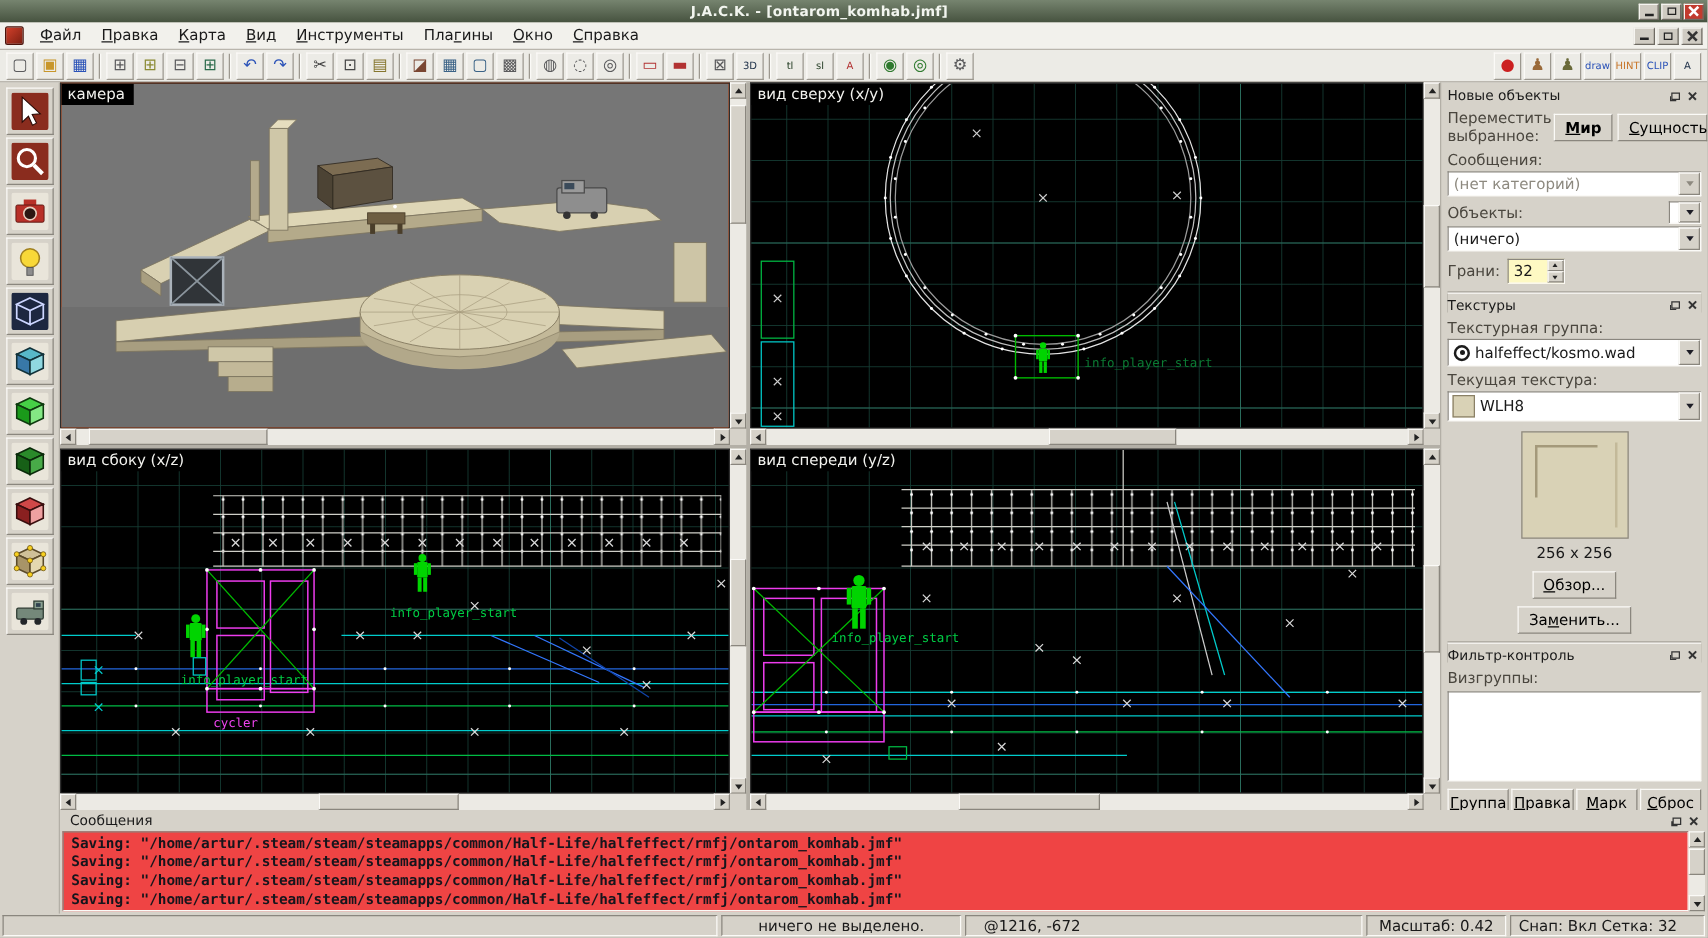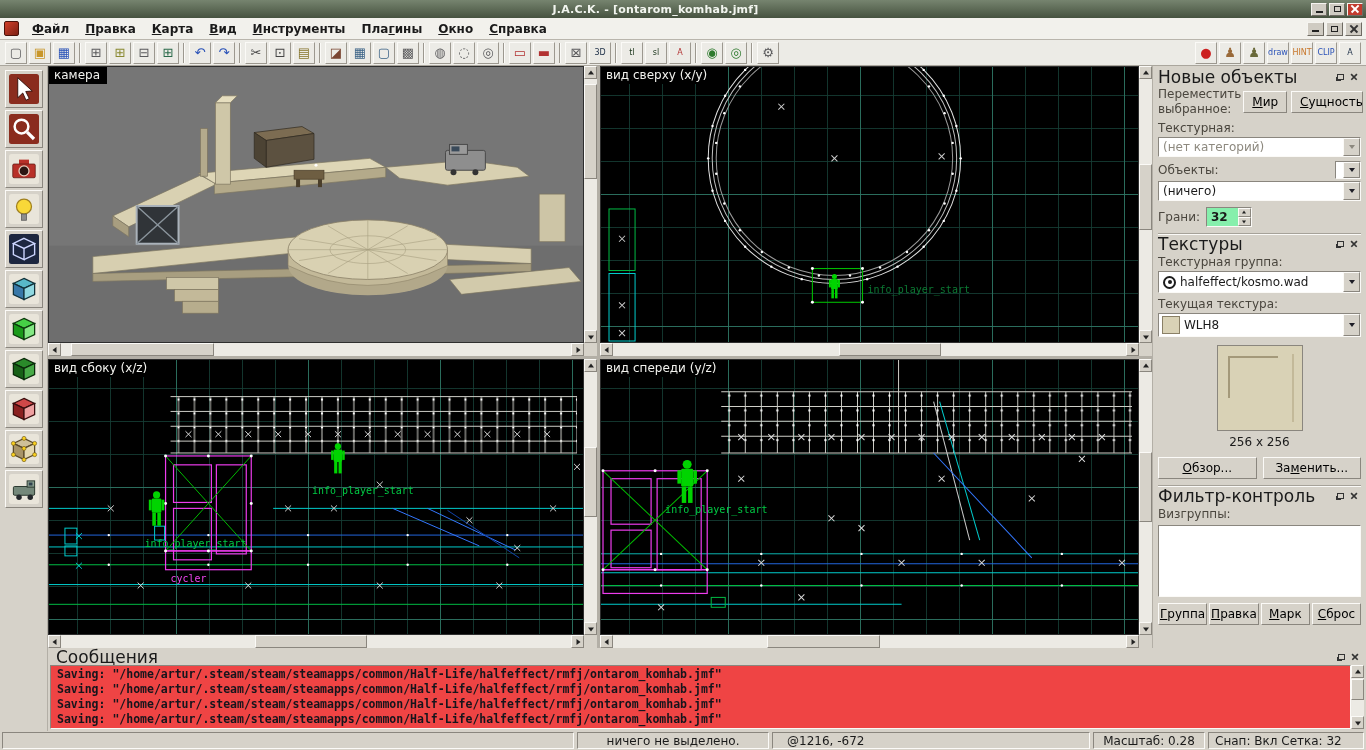--- a/index.html
+++ b/index.html
@@ -17,21 +17,21 @@
   .g-max{width:7px;height:6px;border:1px solid #222;}
   .g-x{position:relative;width:8px;height:8px;}
   .g-x::before,.g-x::after{content:"";position:absolute;left:-1px;top:3.4px;width:10px;height:1.6px;background:#fff;}
   .g-x::before{transform:rotate(45deg);}.g-x::after{transform:rotate(-45deg);}
   .g-x.dark::before,.g-x.dark::after{background:#333;}
   .g-dock{width:7px;height:6px;border:1px solid #333;box-shadow:-2px 2px 0 -1px #333;}
 
   
   #menubar{position:absolute;left:0;top:18px;width:1366px;height:22px;background:#f2f1ec;border-bottom:1px solid #b9b5ac;display:flex;align-items:center;}
   .app-icon{width:15px;height:15px;margin:0 5px 0 4px;background:linear-gradient(135deg,#d2402a,#7c1f12);border:1px solid #4a120a;border-radius:2px;}
-  #menu-items{display:flex;height:100%;align-items:flex-end;font-weight:bold;}
+  #menu-items{display:flex;height:100%;align-items:flex-start;}
   .menu-item{padding:3px 8px;cursor:default;}
   .menu-item u{text-decoration:underline;}
   .mdi-btns{margin-left:auto;display:flex;gap:2px;padding-right:4px;}
   .mdi-btns .wbtn{width:17px;height:14px;}
 
   
   #toolbar{position:absolute;left:0;top:40px;width:1366px;height:26px;background:var(--face2);border-bottom:1px solid #aaa69d;}
   #toolbar-items{display:flex;align-items:center;height:100%;padding:0 4px;}
   .tb-btn{width:22px;height:22px;background:var(--face2);border:1px solid;border-color:#fbfaf7 #9c988f #9c988f #fbfaf7;display:flex;align-items:center;justify-content:center;margin:0 1px;padding:0;cursor:default;}
   .tb-glyph{font-size:13px;line-height:1;font-family:"DejaVu Sans",sans-serif;}
@@ -72,55 +72,55 @@
   .sb-right::after{border-left:4px solid #222;margin-left:2px;}
   .sb-track{flex:1;position:relative;}
   .sb-thumb{position:absolute;background:var(--face);border:1px solid;border-color:var(--hi) var(--sh) var(--sh) var(--hi);}
   .vscroll .sb-thumb{left:0;right:0;}
   .hscroll .sb-thumb{top:0;bottom:0;}
   .sb-corner{position:absolute;right:0;bottom:0;width:13px;height:13px;background:var(--face);}
 
   
   #right-panel{position:absolute;left:1152px;top:66px;width:214px;height:582px;background:var(--face);border-left:1px solid #b3afa6;padding:2px 5px 0 5px;display:flex;flex-direction:column;}
   .panel-hdr{height:17px;display:flex;align-items:center;flex:none;}
-  .hdr-txt{flex:1;font-size:17px;}
+  .hdr-txt{flex:1;font-size:11px;}
   .hdr-ico{width:14px;height:13px;display:flex;align-items:center;justify-content:center;}
   .hdr-ico .g-x{transform:scale(.8);}
   .rp-lbl{color:#4a463e;margin:4px 0 2px 0;flex:none;}
   .row{display:flex;align-items:center;flex:none;}
   .move-row{margin-top:2px;align-items:center;}
   .move-lbl{width:88px;color:#4a463e;line-height:1.25;}
   .btn{font:12px "DejaVu Sans","Liberation Sans",sans-serif;background:var(--face);border:1px solid;border-color:var(--hi) var(--sh) var(--sh) var(--hi);padding:3px 8px;cursor:default;white-space:nowrap;}
   .btn u{text-decoration:underline;}
-  .btn-world{width:54px;margin-left:2px;}
+  .btn-world{width:54px;margin-left:2px;font-weight:bold;}
   .btn-entity{width:72px;margin-left:4px;}
   .combo{display:flex;align-items:center;height:20px;background:#fff;border:1px solid;border-color:var(--sh) var(--hi) var(--hi) var(--sh);flex:none;}
   .combo-txt{flex:1;padding-left:4px;overflow:hidden;white-space:nowrap;}
   .combo-txt.gray{color:#8d897f;}
   .combo-btn{width:17px;height:100%;background:var(--face);border:1px solid;border-color:var(--hi) var(--sh) var(--sh) var(--hi);display:flex;align-items:center;justify-content:center;flex:none;}
   .arrow-d{width:0;height:0;border-left:3.5px solid transparent;border-right:3.5px solid transparent;border-top:4.5px solid #1d1d26;}
   .combo.mini{width:26px;margin-left:auto;height:18px;}
   .combo.tall{height:22px;}
   .combo.thumbed{height:24px;}
-  .spin{display:flex;width:46px;height:20px;background:#86efac;border:1px solid;border-color:var(--sh) var(--hi) var(--hi) var(--sh);margin-left:6px;font-weight:bold;}
+  .spin{display:flex;width:46px;height:20px;background:#fef9c3;border:1px solid;border-color:var(--sh) var(--hi) var(--hi) var(--sh);margin-left:6px;}
   .spin-num{flex:1;padding:2px 0 0 4px;}
   .spin-btns{width:13px;display:flex;flex-direction:column;}
   .spin-b{flex:1;background:var(--face);border:1px solid;border-color:var(--hi) var(--sh) var(--sh) var(--hi);position:relative;}
   .spin-b::after{content:"";position:absolute;left:50%;top:50%;transform:translate(-50%,-50%);width:0;height:0;border:2.5px solid transparent;}
   .spin-b.up::after{border-bottom:3.5px solid #222;margin-top:-1.5px;}
   .spin-b.down::after{border-top:3.5px solid #222;margin-top:1.5px;}
   .wad-icon{width:13px;height:13px;border:2px solid #1c1c1c;border-radius:50%;margin-left:4px;position:relative;flex:none;}
   .wad-icon::after{content:"";position:absolute;left:2.5px;top:2.5px;width:4px;height:4px;background:#1c1c1c;border-radius:50%;}
   .tex-thumb{width:18px;height:18px;background:#d9d2b6;border:1px solid #8a8066;margin-left:3px;flex:none;}
   .tex-preview-wrap{display:flex;justify-content:center;margin-top:8px;flex:none;}
   .tex-preview{width:86px;height:86px;background:#d9d2b6;border:1px solid #8a867e;position:relative;}
   .tex-preview::before{content:"";position:absolute;left:10px;top:10px;width:48px;height:40px;border-left:2px solid #a4997a;border-top:2px solid #a4997a;}
   .tex-preview::after{content:"";position:absolute;right:8px;top:8px;bottom:8px;width:2px;background:#c3b999;}
   .tex-size{text-align:center;margin-top:4px;flex:none;}
-  .btns2{margin-top:8px;gap:6px;}
+  .btns2{margin-top:8px;gap:6px;flex-direction:column;}
   .btns2 .btn{flex:1;}
   .listbox{background:#fff;border:1px solid;border-color:var(--sh) var(--hi) var(--hi) var(--sh);height:72px;flex:none;margin-top:2px;}
   .btns4{margin-top:6px;}
   .btns4 .btn{flex:1;padding:3px 1px;text-align:center;}
   .hdr-space{margin-top:7px;border-top:1px solid #fbfaf7;box-shadow:0 -1px 0 #a6a299;padding-top:2px;}
 
   
   #messages{position:absolute;left:48px;top:648px;width:1318px;height:83px;background:var(--face);}
   .msg-hdr{height:17px;display:flex;align-items:center;padding:0 4px 0 8px;}
   .msg-body{position:absolute;left:2px;top:17px;right:15px;bottom:2px;background:#ef4444;border:1px solid;border-color:var(--sh) var(--hi) var(--hi) var(--sh);overflow:hidden;}
@@ -894,21 +894,21 @@
       </span>
     <span class="hdr-ico">
         <span class="g-x dark"></span>
       </span>
   </div>
   <div class="row move-row">
     <div class="move-lbl">Переместить выбранное:</div>
     <button class="btn btn-world"><u>М</u>ир</button>
     <button class="btn btn-entity"><u>С</u>ущность</button>
   </div>
-  <div class="rp-lbl">Текстурная:</div>
+  <div class="rp-lbl">Сообщения:</div>
   <div class="combo">
     <span class="combo-txt gray">(нет категорий)</span>
     <span class="combo-btn">
         <span class="arrow-d" style="border-top-color:#8d897f"></span>
       </span>
   </div>
   <div class="row" style="margin-top:4px;">
     <div class="rp-lbl" style="margin:0">Объекты:</div>
     <div class="combo mini">
       <span class="combo-txt"></span>
@@ -1011,15 +1011,15 @@
         <div class="sb-thumb" style="top: 2%; height: 55%;"></div>
       </div>
       <div class="sb-btn sb-down"></div>
     </div>
 </div>
 
 <div id="statusbar">
   <div class="seg seg-hint"></div>
   <div class="seg seg-sel">ничего не выделено.</div>
   <div class="seg seg-coord">@1216, -672</div>
-  <div class="seg seg-zoom">Масштаб: 0.28</div>
+  <div class="seg seg-zoom">Масштаб: 0.42</div>
   <div class="seg seg-snap">Снап: Вкл Сетка: 32</div>
 </div>
 
 </body></html>

